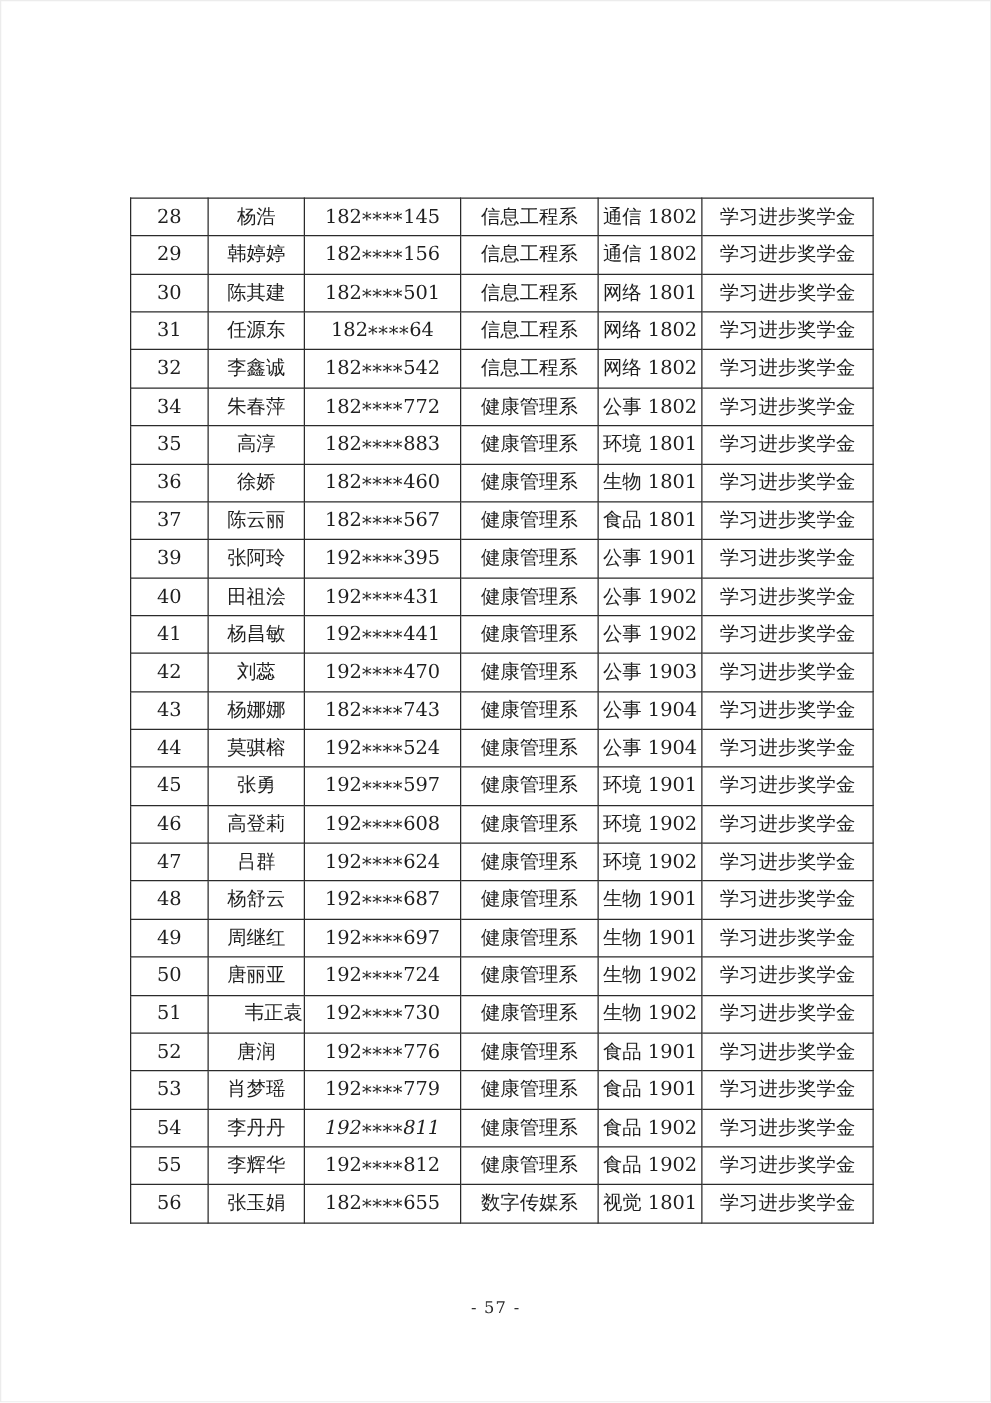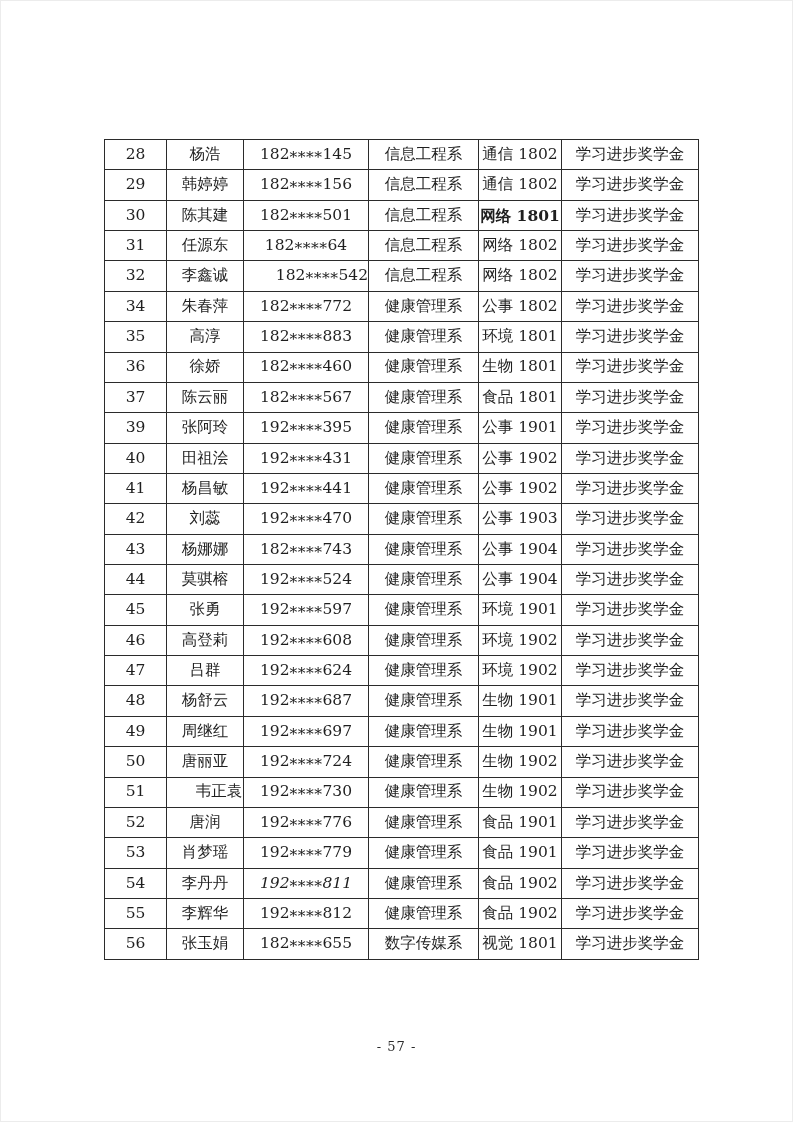--- a/index.html
+++ b/index.html
@@ -14,21 +14,21 @@
     background: #ffffff;
     box-sizing: border-box;
     border: 1px solid #ececec;
     font-family: "DejaVu Serif", "Liberation Serif", serif;
     color: #1f1f1f;
     overflow: hidden;
   }
   table.award-table {
     position: absolute;
     left: 103px;
-    top: 138px;
+    top: 157px;
     width: 594px;
     height: 821px;
     border-collapse: collapse;
     table-layout: fixed;
   }
   table.award-table td {
     border: 1px solid #2b2b2b;
     padding: 0;
     text-align: center;
     vertical-align: middle;
@@ -88,35 +88,35 @@
           <td style="border-color: rgb(43, 43, 43);"><span>182</span><span class="stars">****</span><span>156</span></td>
           <td style="border-color: rgb(43, 43, 43);">信息工程系</td>
           <td style="border-color: rgb(43, 43, 43);">通信 1802</td>
           <td style="border-color: rgb(43, 43, 43);">学习进步奖学金</td>
         </tr>
         <tr>
           <td style="border-color: rgb(43, 43, 43);">30</td>
           <td style="border-color: rgb(43, 43, 43);">陈其建</td>
           <td style="border-color: rgb(43, 43, 43);"><span>182</span><span class="stars">****</span><span>501</span></td>
           <td style="border-color: rgb(43, 43, 43);">信息工程系</td>
-          <td style="border-color: rgb(43, 43, 43); font-weight: bold;">网络 1801</td>
+          <td style="border-color: rgb(43, 43, 43);">网络 1801</td>
           <td style="border-color: rgb(43, 43, 43);">学习进步奖学金</td>
         </tr>
         <tr>
           <td style="border-color: rgb(43, 43, 43);">31</td>
           <td style="border-color: rgb(43, 43, 43);">任源东</td>
           <td style="border-color: rgb(43, 43, 43);"><span>182</span><span class="stars">****</span><span>64</span></td>
           <td style="border-color: rgb(43, 43, 43);">信息工程系</td>
           <td style="border-color: rgb(43, 43, 43);">网络 1802</td>
           <td style="border-color: rgb(43, 43, 43);">学习进步奖学金</td>
         </tr>
         <tr>
           <td style="border-color: rgb(43, 43, 43);">32</td>
           <td style="border-color: rgb(43, 43, 43);">李鑫诚</td>
-          <td style="border-color: rgb(43, 43, 43); text-align: right;"><span>182</span><span class="stars">****</span><span>542</span></td>
+          <td style="border-color: rgb(43, 43, 43);"><span>182</span><span class="stars">****</span><span>542</span></td>
           <td style="border-color: rgb(43, 43, 43);">信息工程系</td>
           <td style="border-color: rgb(43, 43, 43);">网络 1802</td>
           <td style="border-color: rgb(43, 43, 43);">学习进步奖学金</td>
         </tr>
         <tr>
           <td style="border-color: rgb(43, 43, 43);">34</td>
           <td style="border-color: rgb(43, 43, 43);">朱春萍</td>
           <td style="border-color: rgb(43, 43, 43);"><span>182</span><span class="stars">****</span><span>772</span></td>
           <td style="border-color: rgb(43, 43, 43);">健康管理系</td>
           <td style="border-color: rgb(43, 43, 43);">公事 1802</td>

